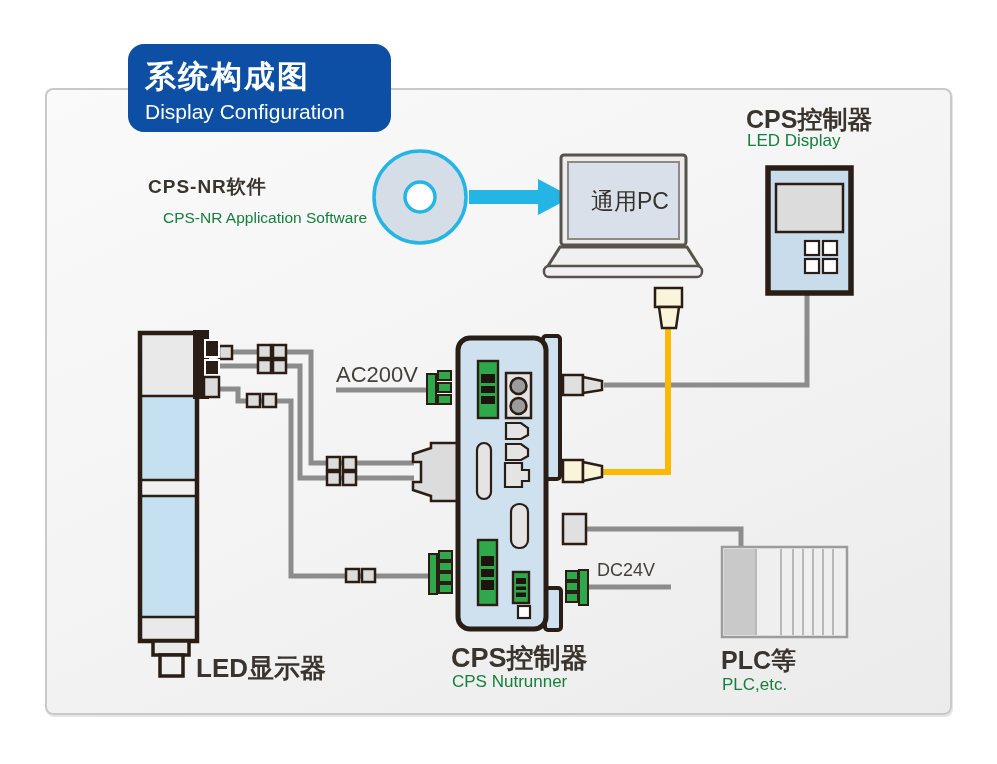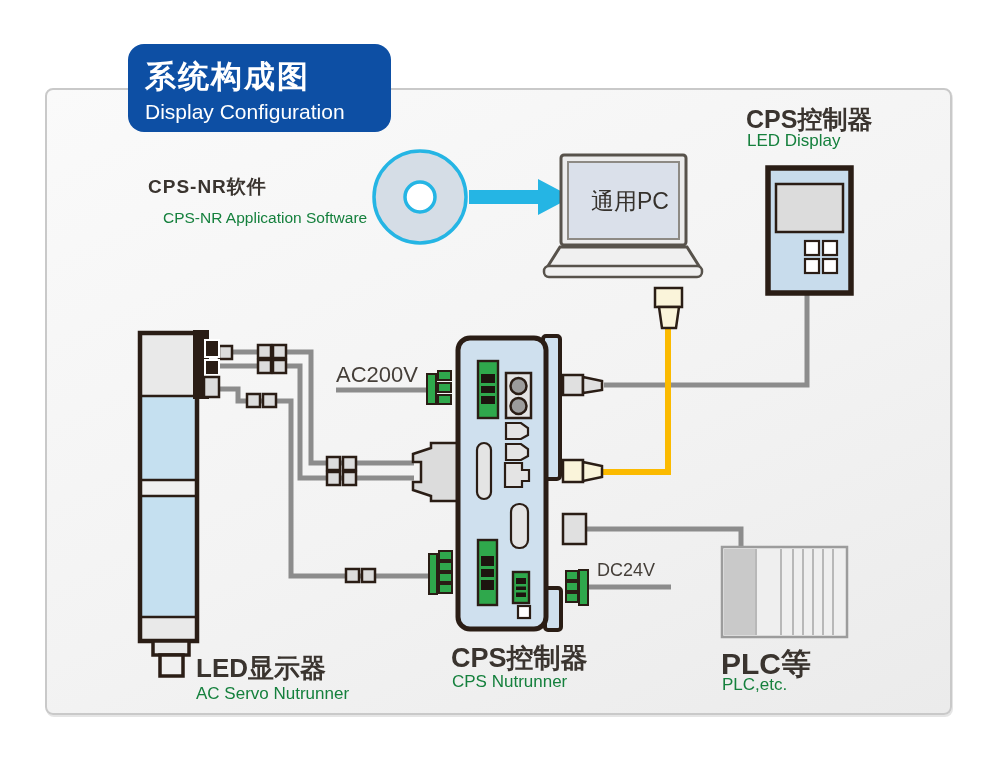--- a/index.html
+++ b/index.html
@@ -205,21 +205,20 @@
 
   <div class="lbl" style="left:568px;top:186px;width:124px;text-align:center;font-size:23px;color:#35312c;">通用PC</div>
 
   <div class="lbl zh" style="left:746px;top:103px;font-size:25px;">CPS控制器</div>
   <div class="lbl en" style="left:747px;top:131px;font-size:17px;">LED Display</div>
 
   <div class="lbl" style="left:336px;top:362px;font-size:22px;color:#453f39;">AC200V</div>
   <div class="lbl" style="left:597px;top:560px;font-size:18px;color:#453f39;">DC24V</div>
 
   <div class="lbl zh" style="left:196px;top:651px;font-size:26px;">LED显示器</div>
-  <div class="lbl en" style="left:196px;top:684px;font-size:17px;">AC Servo Nutrunner</div>
 
   <div class="lbl zh" style="left:451px;top:640px;font-size:27px;">CPS控制器</div>
   <div class="lbl en" style="left:452px;top:672px;font-size:17px;">CPS Nutrunner</div>
 
-  <div class="lbl zh" style="left:721px;top:644px;font-size:30px;">PLC等</div>
+  <div class="lbl zh" style="left:721px;top:644px;font-size:25px;">PLC等</div>
   <div class="lbl en" style="left:722px;top:675px;font-size:17px;">PLC,etc.</div>
 
 </div>
 
 </body></html>

